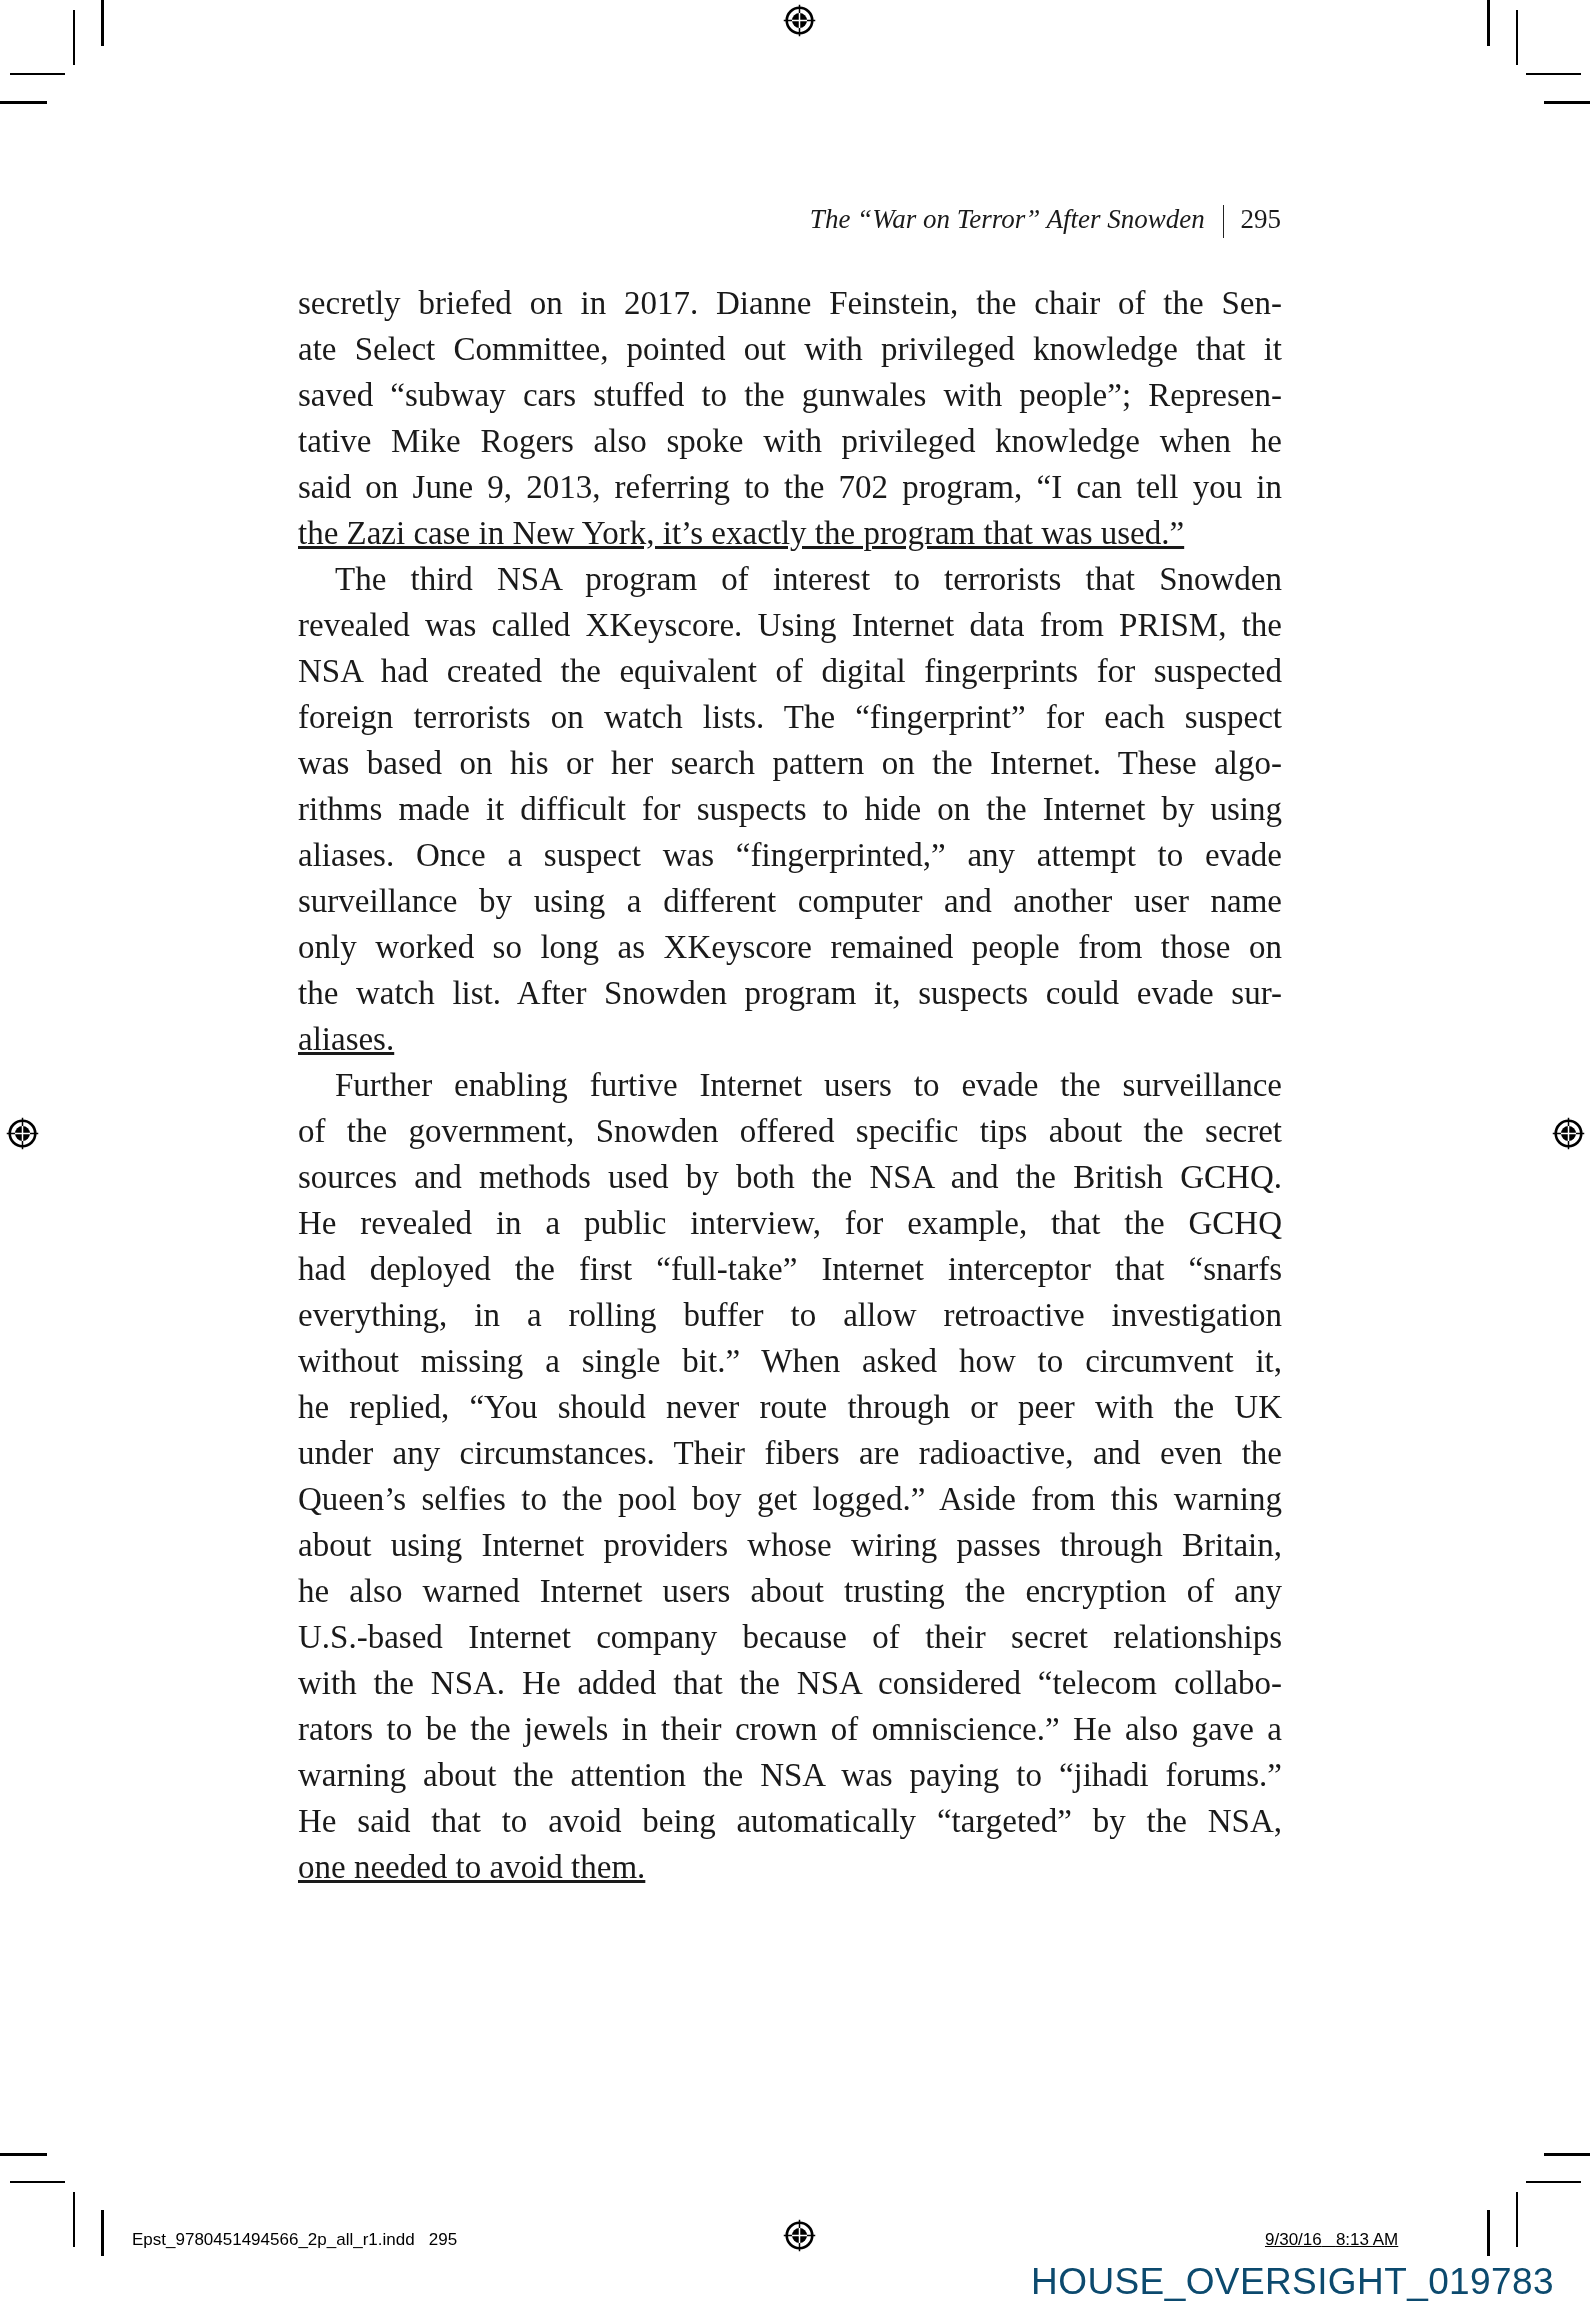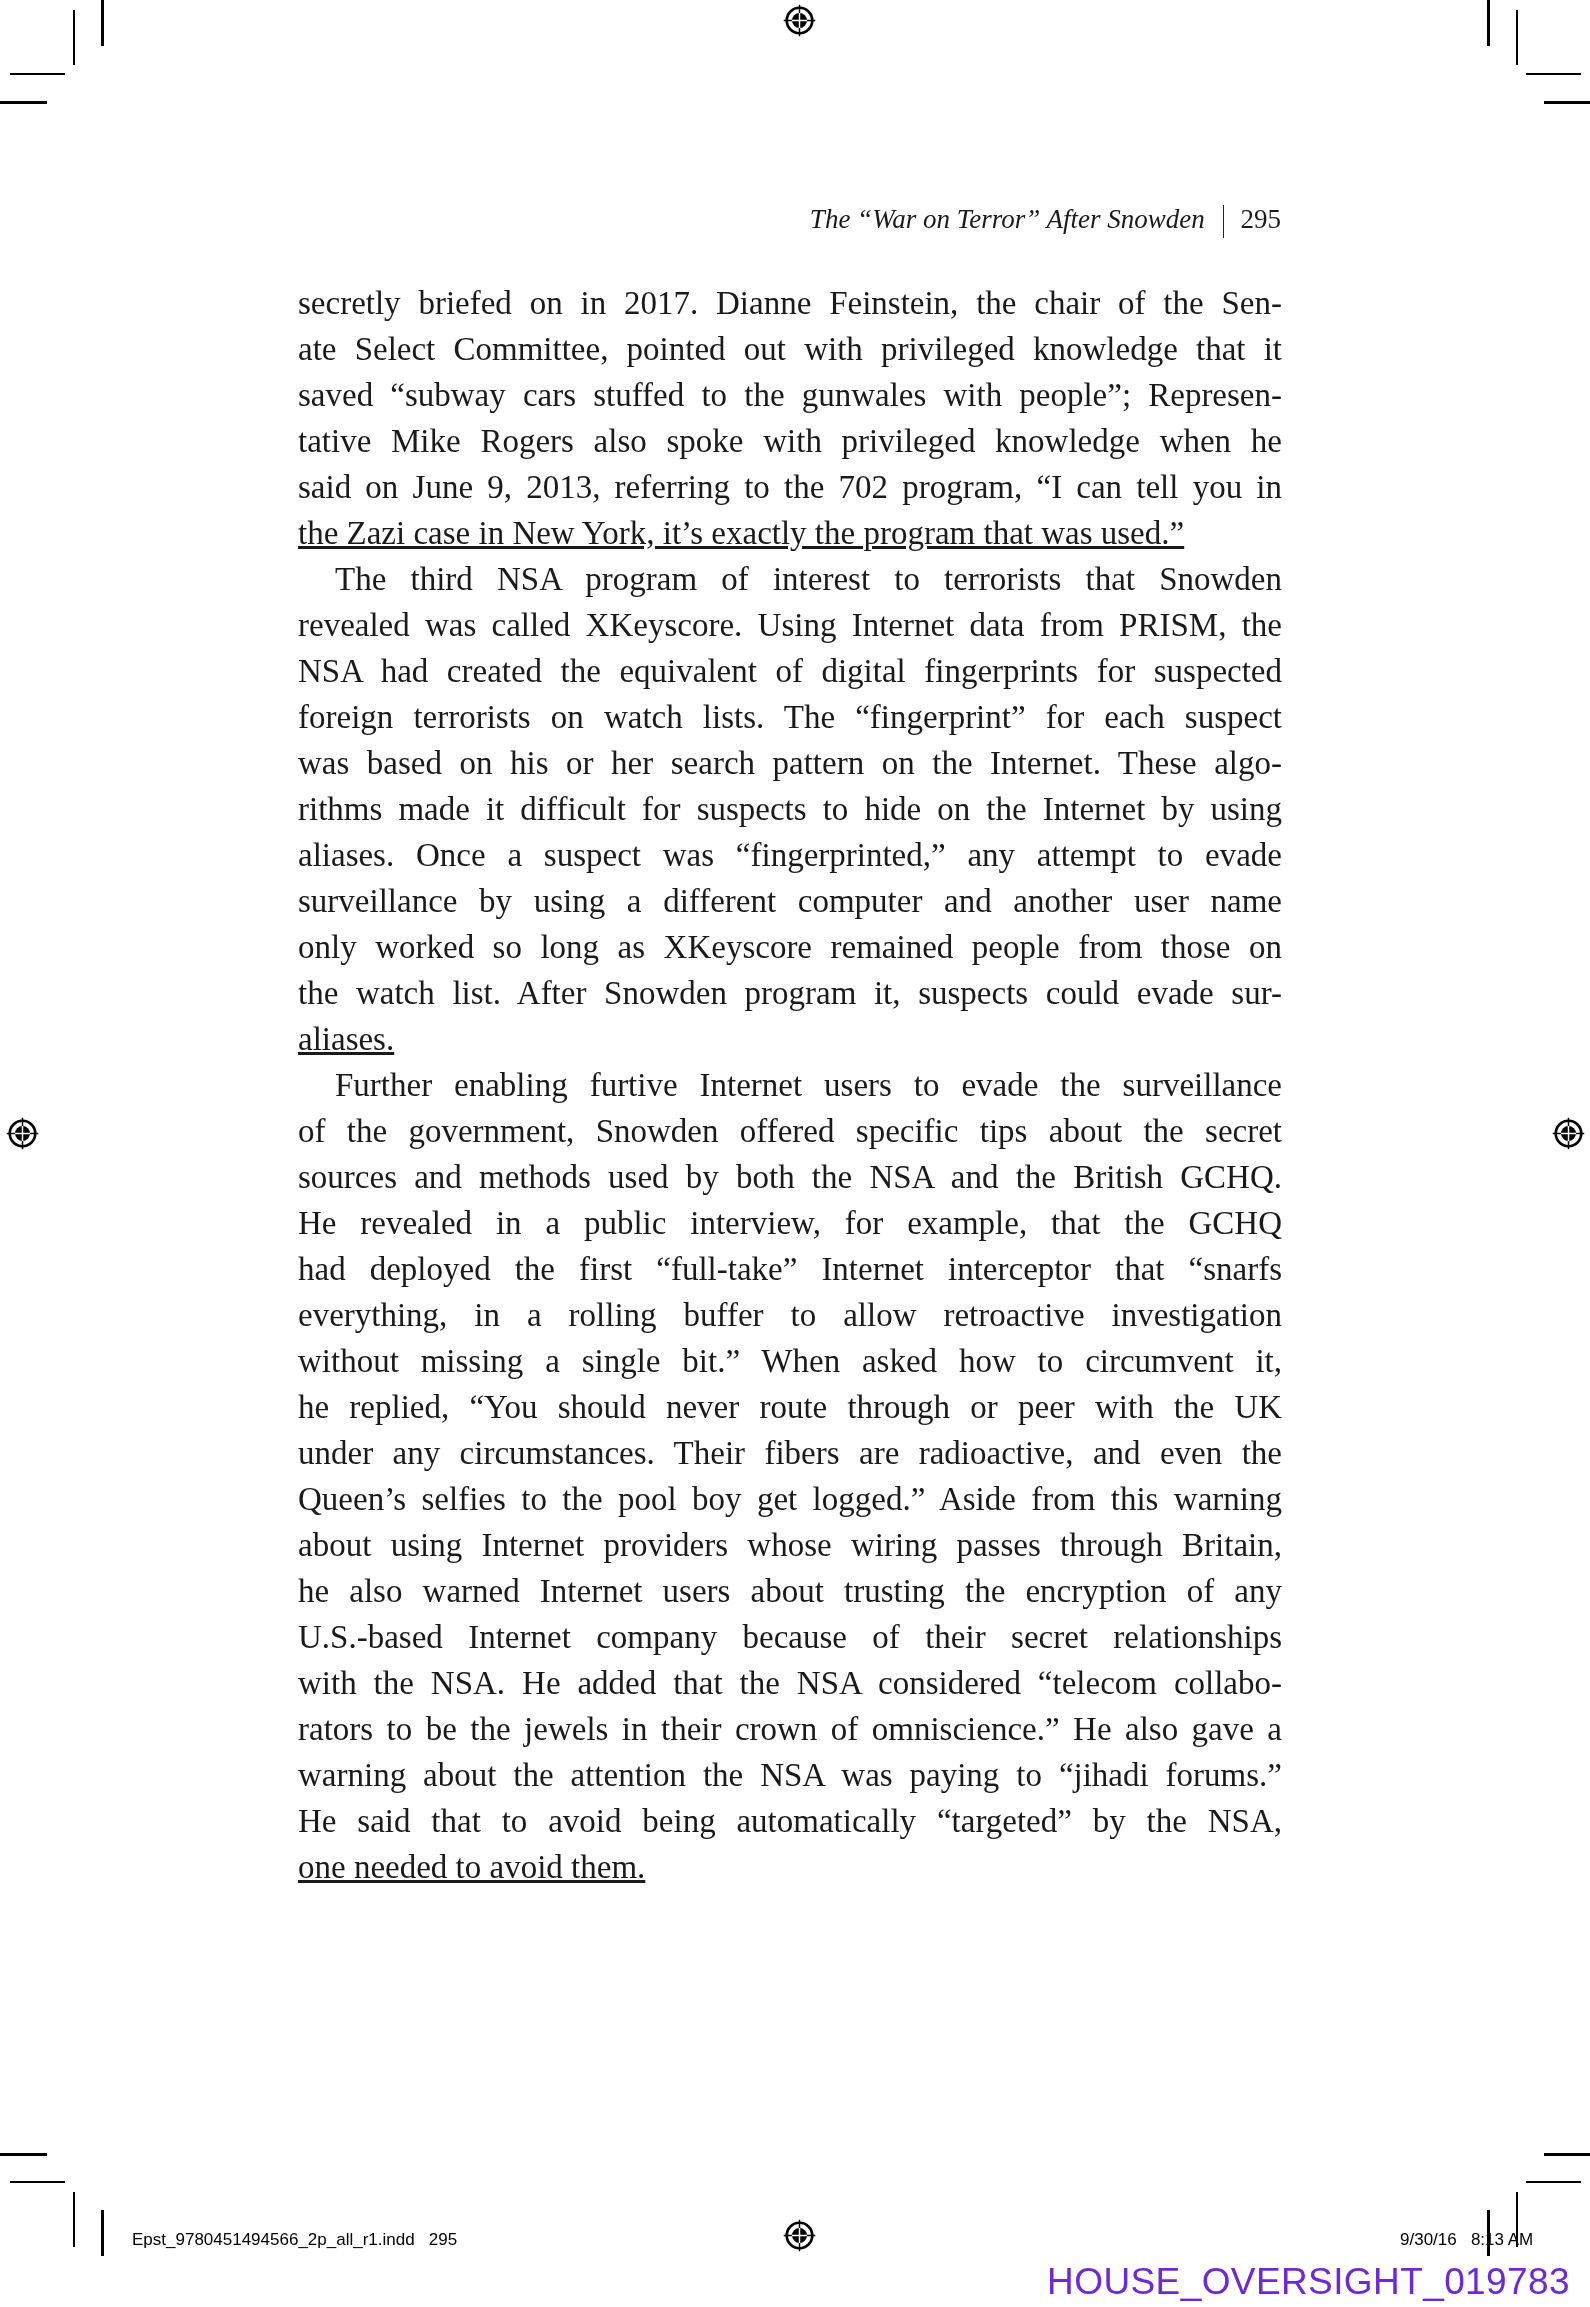--- a/index.html
+++ b/index.html
@@ -27,23 +27,23 @@
   .text-block .line { display: block; height: 46px; white-space: nowrap; text-align: justify; text-align-last: justify; }
   .text-block .line.last { text-align-last: left; text-decoration: underline; }
   .text-block .line.indent { padding-left: 37px; }
 
   .slug {
     position: absolute; top: 2229px;
     font-family: "Liberation Sans", "DejaVu Sans", sans-serif;
     font-size: 17px; line-height: 22px; color: #000; white-space: nowrap;
   }
   .bates {
-    position: absolute; right: 20px; top: 2260px;
+    position: absolute; right: 36px; top: 2260px;
     font-family: "Liberation Sans", "DejaVu Sans", sans-serif;
-    font-size: 37px; line-height: 44px; color: #6d28d9; letter-spacing: 0.4px; white-space: nowrap;
+    font-size: 37px; line-height: 44px; color: #0c4a6e; letter-spacing: 0.4px; white-space: nowrap;
   }
 </style>
 </head>
 <body>
 
 <div class="mark" style="left:101px; top:0; width:3px; height:46px;"></div>
 <div class="mark" style="left:73px; top:9.6px; width:2.2px; height:55px;"></div>
 <div class="mark" style="left:9.6px; top:73px; width:55px; height:2.2px;"></div>
 <div class="mark" style="left:0; top:101px; width:47px; height:3px;"></div>
 
@@ -141,18 +141,18 @@
       <span class="line">rators to be the jewels in their crown of omniscience.” He also gave a</span>
       <span class="line">warning about the attention the NSA was paying to “jihadi forums.”</span>
       <span class="line">He said that to avoid being automatically “targeted” by the NSA,</span>
       <span class="line last">one needed to avoid them.</span>
     </div>
   </div>
 
 <div class="slug" style="left:132px;text-align:right;">
   <span>Epst_9780451494566_2p_all_r1.indd</span>&nbsp;&nbsp;&nbsp;<span>295</span>
 </div>
-<div class="slug" style="left:1400px;">
+<div class="slug" style="left:1265px;text-decoration:underline;">
   <span>9/30/16</span>&nbsp;&nbsp;&nbsp;<span>8:13 AM</span>
 </div>
 
 <div class="bates">HOUSE_OVERSIGHT_019783</div>
 
 
 </body></html>

